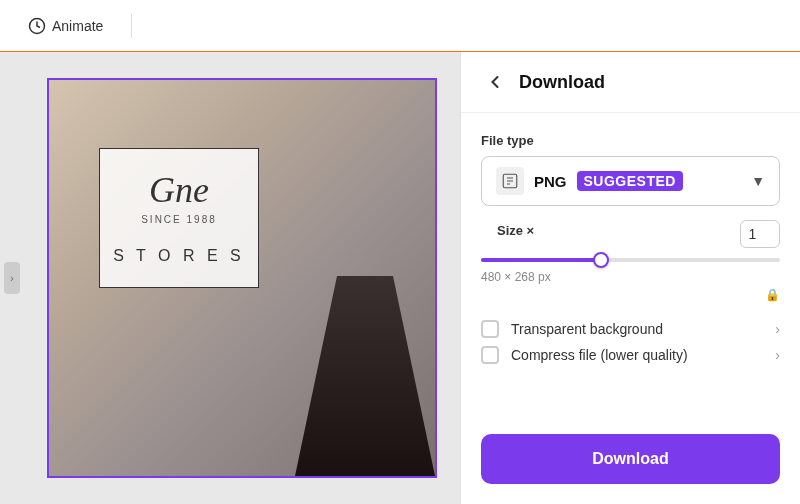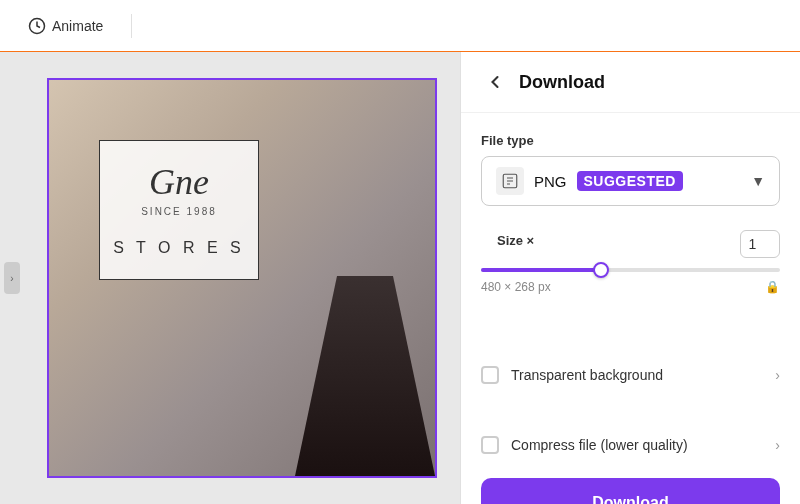--- a/index.html
+++ b/index.html
@@ -88,21 +88,21 @@
       width: 100%;
       height: 100%;
       background: linear-gradient(135deg, #d4c4b0 0%, #b8a898 30%, #9a9090 60%, #7a7070 100%);
       position: absolute;
       top: 0; left: 0;
     }
 
     
     .logo-box {
       position: absolute;
-      top: 60px;
+      top: 68px;
       left: 50px;
       width: 160px;
       height: 140px;
       border: 1px solid #333;
       background: rgba(255,255,255,0.85);
       display: flex;
       flex-direction: column;
       align-items: center;
       justify-content: center;
       padding: 10px;
@@ -172,21 +172,21 @@
     .panel-title {
       font-size: 18px;
       font-weight: 600;
       color: #111;
     }
 
     .panel-body {
       padding: 20px;
       display: flex;
       flex-direction: column;
-      gap: 24px;
+      gap: 14px;
       flex: 1;
     }
 
     
     .section-label {
       font-size: 13px;
       font-weight: 600;
       color: #333;
       margin-bottom: 8px;
     }
@@ -210,21 +210,21 @@
       display: flex;
       align-items: center;
       justify-content: center;
       font-size: 12px;
       color: #555;
       flex-shrink: 0;
     }
 
     .file-type-label {
       font-size: 15px;
-      font-weight: 400;
+      font-weight: 700;
       color: #111;
     }
 
     .suggested-badge {
       background: #7c3aed;
       color: #fff;
       font-size: 14px;
       font-weight: 700;
       padding: 2px 7px;
       border-radius: 4px;
@@ -295,34 +295,34 @@
       top: 0; left: 0;
       opacity: 0;
       cursor: pointer;
     }
 
     .size-dimensions {
       font-size: 12px;
       color: #888;
       display: flex;
       gap: 4px;
+      flex-direction: column;
     }
     .size-dimensions-lock {
       font-size: 12px;
       color: #888;
       margin-left: auto;
     }
 
     
     .option-row {
       display: flex;
       align-items: center;
       padding: 4px 0;
       cursor: pointer;
-      margin-top: 44px;
     }
     .checkbox {
       width: 18px;
       height: 18px;
       border: 2px solid #ccc;
       border-radius: 4px;
       margin-right: 12px;
       display: flex;
       align-items: center;
       justify-content: center;

